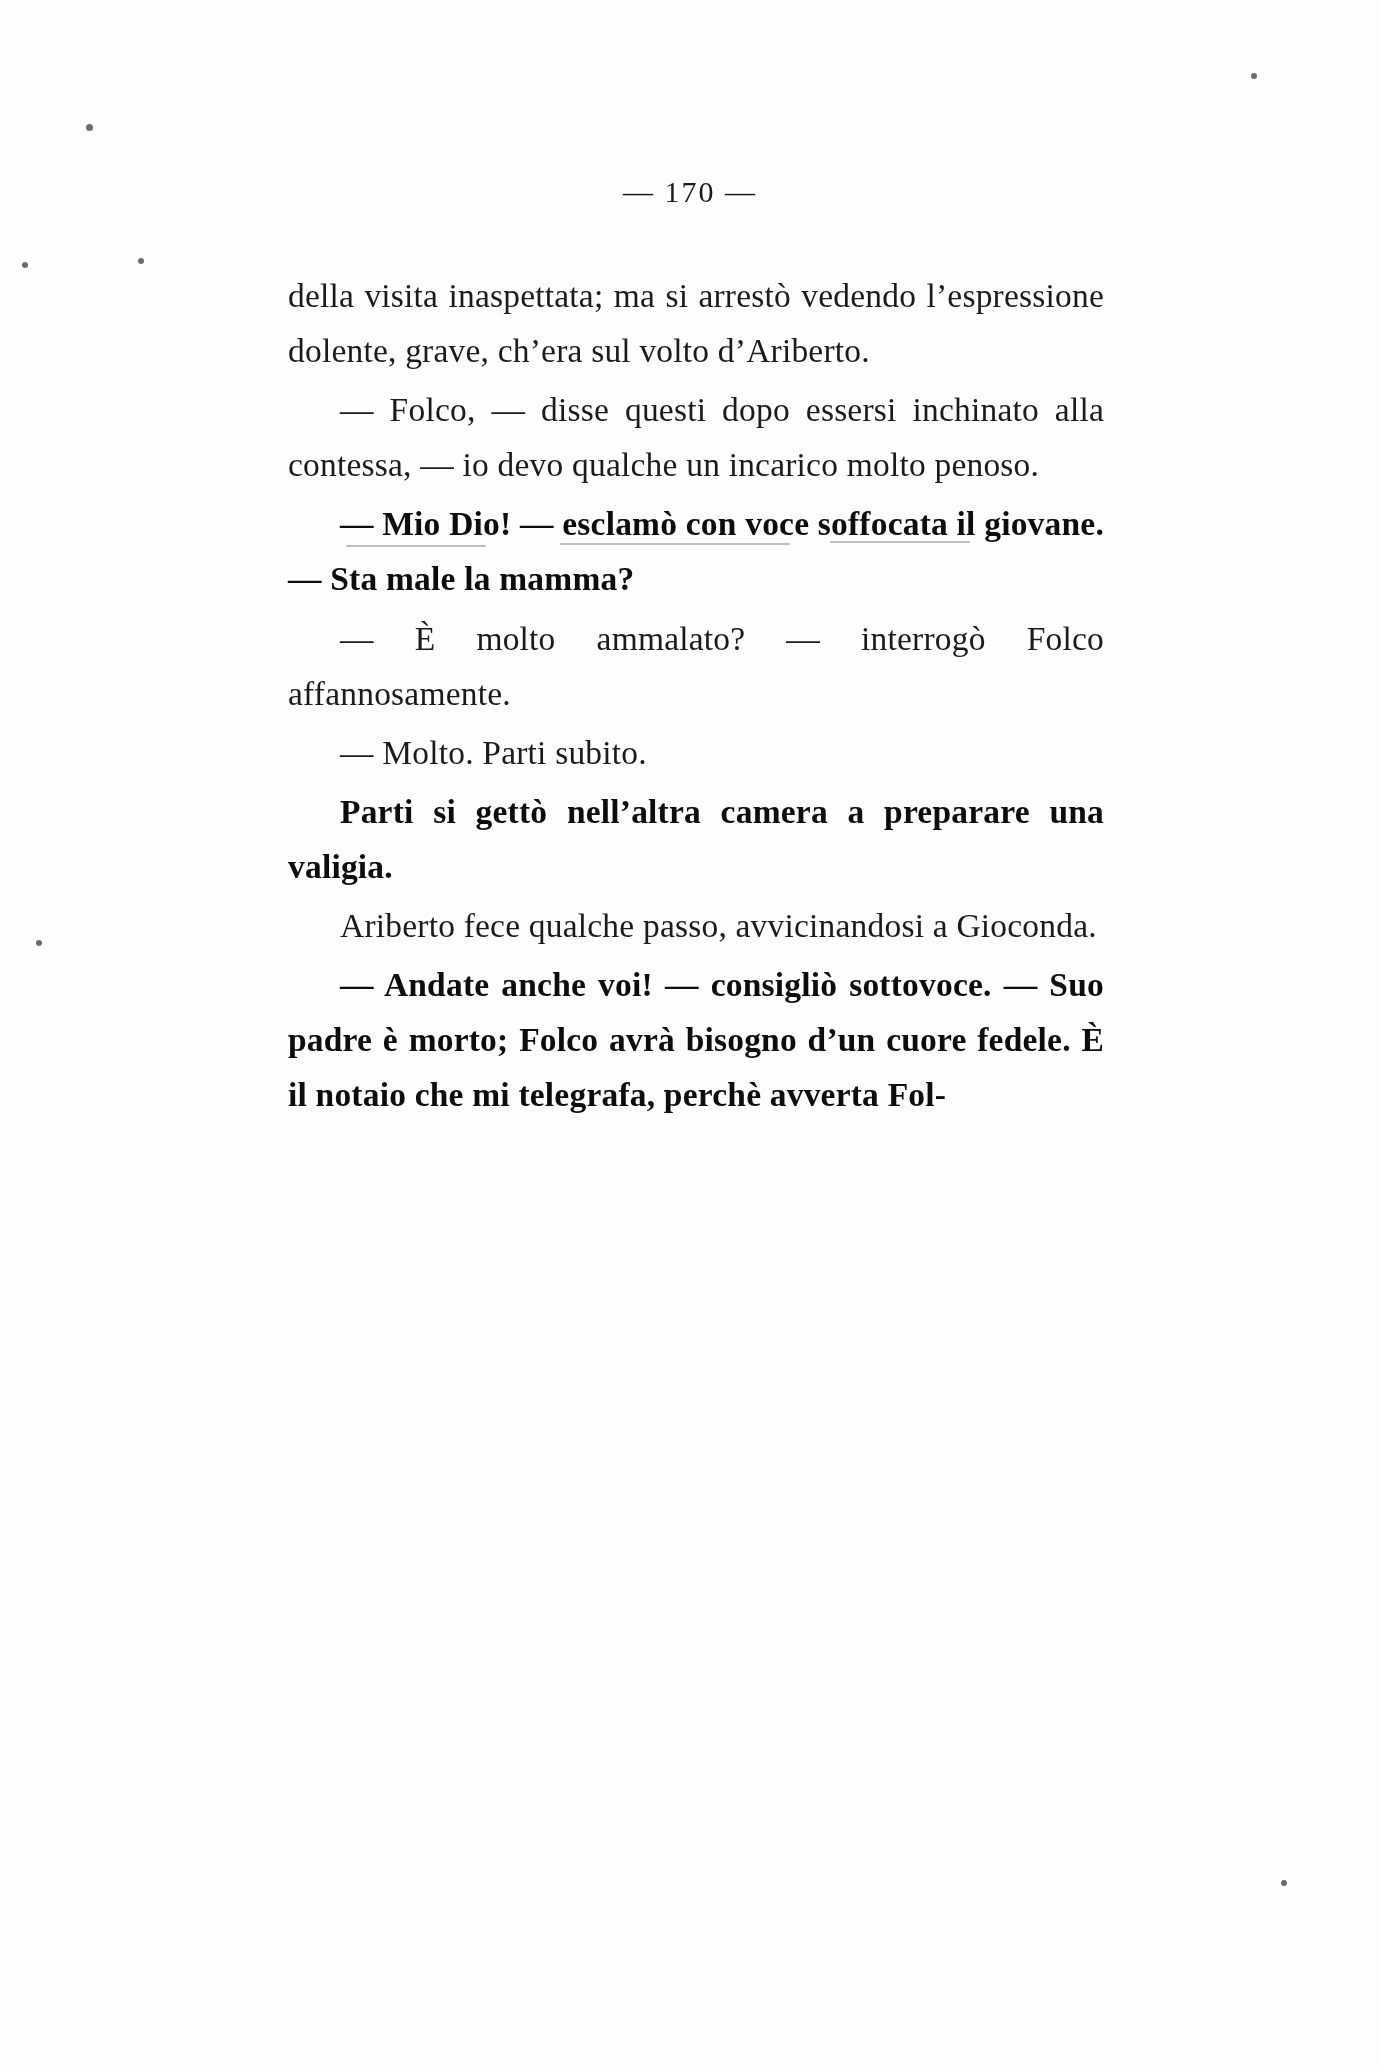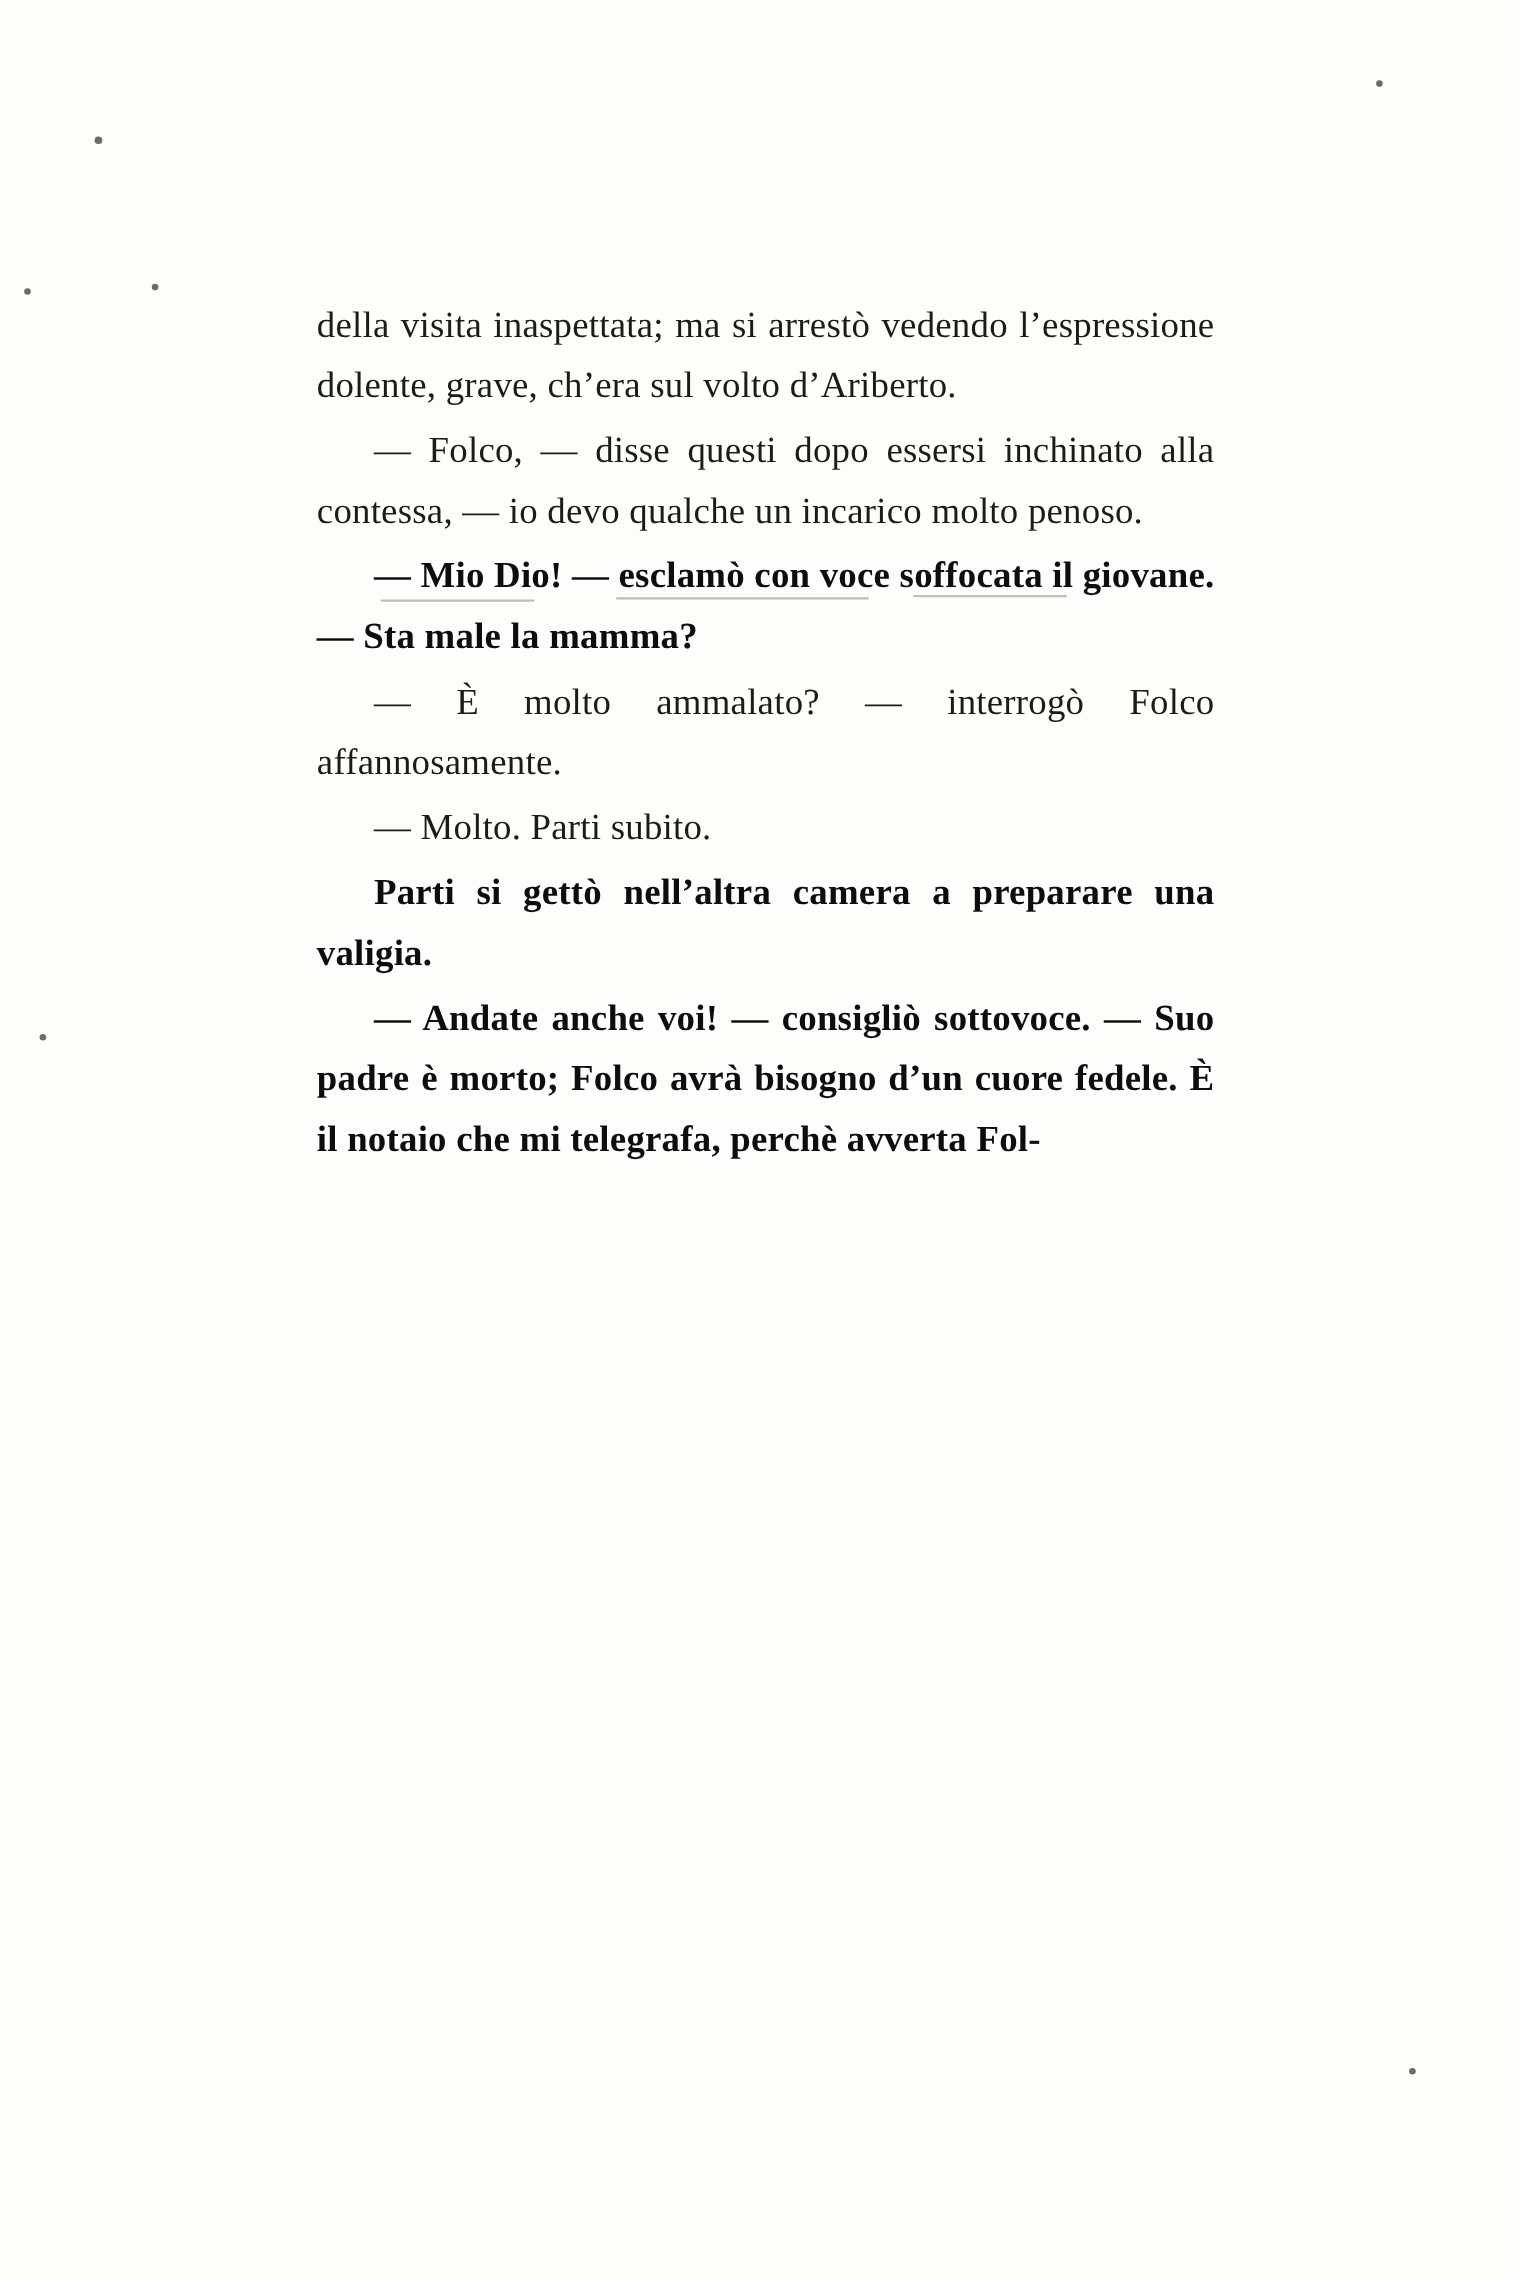--- a/index.html
+++ b/index.html
@@ -78,36 +78,38 @@
 
 <div class="page">
 
   <div class="speck" style="left:86px; top:124px; width:7px; height:7px;"></div>
   <div class="speck" style="left:22px; top:262px; width:6px; height:6px;"></div>
   <div class="speck" style="left:138px; top:258px; width:6px; height:6px;"></div>
   <div class="speck" style="left:1251px; top:73px; width:6px; height:6px;"></div>
   <div class="speck" style="left:36px; top:940px; width:6px; height:6px;"></div>
   <div class="speck" style="left:1281px; top:1880px; width:6px; height:6px;"></div>
 
+  <div class="page-number">— 170 —</div>
 
   <div class="body-text">
 
     <p class="para ink-mid">della visita inaspettata; ma si arrestò vedendo l’espressione dolente, grave, ch’era sul volto d’Ariberto.</p>
 
     <p class="para indent ink-mid">— Folco, — disse questi dopo essersi inchinato alla contessa, — io devo qualche un incarico molto penoso.</p>
 
     <p class="para indent ink-dark">— Mio Dio! — esclamò con voce soffocata il giovane. — Sta male la mamma?</p>
 
 
     <p class="para indent ink-mid">— È molto ammalato? — interrogò Folco affannosamente.</p>
 
     <p class="para indent ink-mid">— Molto. Parti subito.</p>
 
     <p class="para indent ink-dark">Parti si gettò nell’altra camera a preparare una valigia.</p>
 
+    <p class="para indent ink-mid">Ariberto fece qualche passo, avvicinandosi a Gioconda.</p>
 
     <p class="para indent ink-dark">— Andate anche voi! — consigliò sottovoce. — Suo padre è morto; Folco avrà bisogno d’un cuore fedele. È il notaio che mi telegrafa, perchè avverta Fol-</p>
 
   </div>
 
   <div class="smudge" style="left:346px; top:545px; width:140px;"></div>
   <div class="smudge" style="left:560px; top:543px; width:230px;"></div>
   <div class="smudge" style="left:830px; top:541px; width:140px;"></div>
 
 </div>

